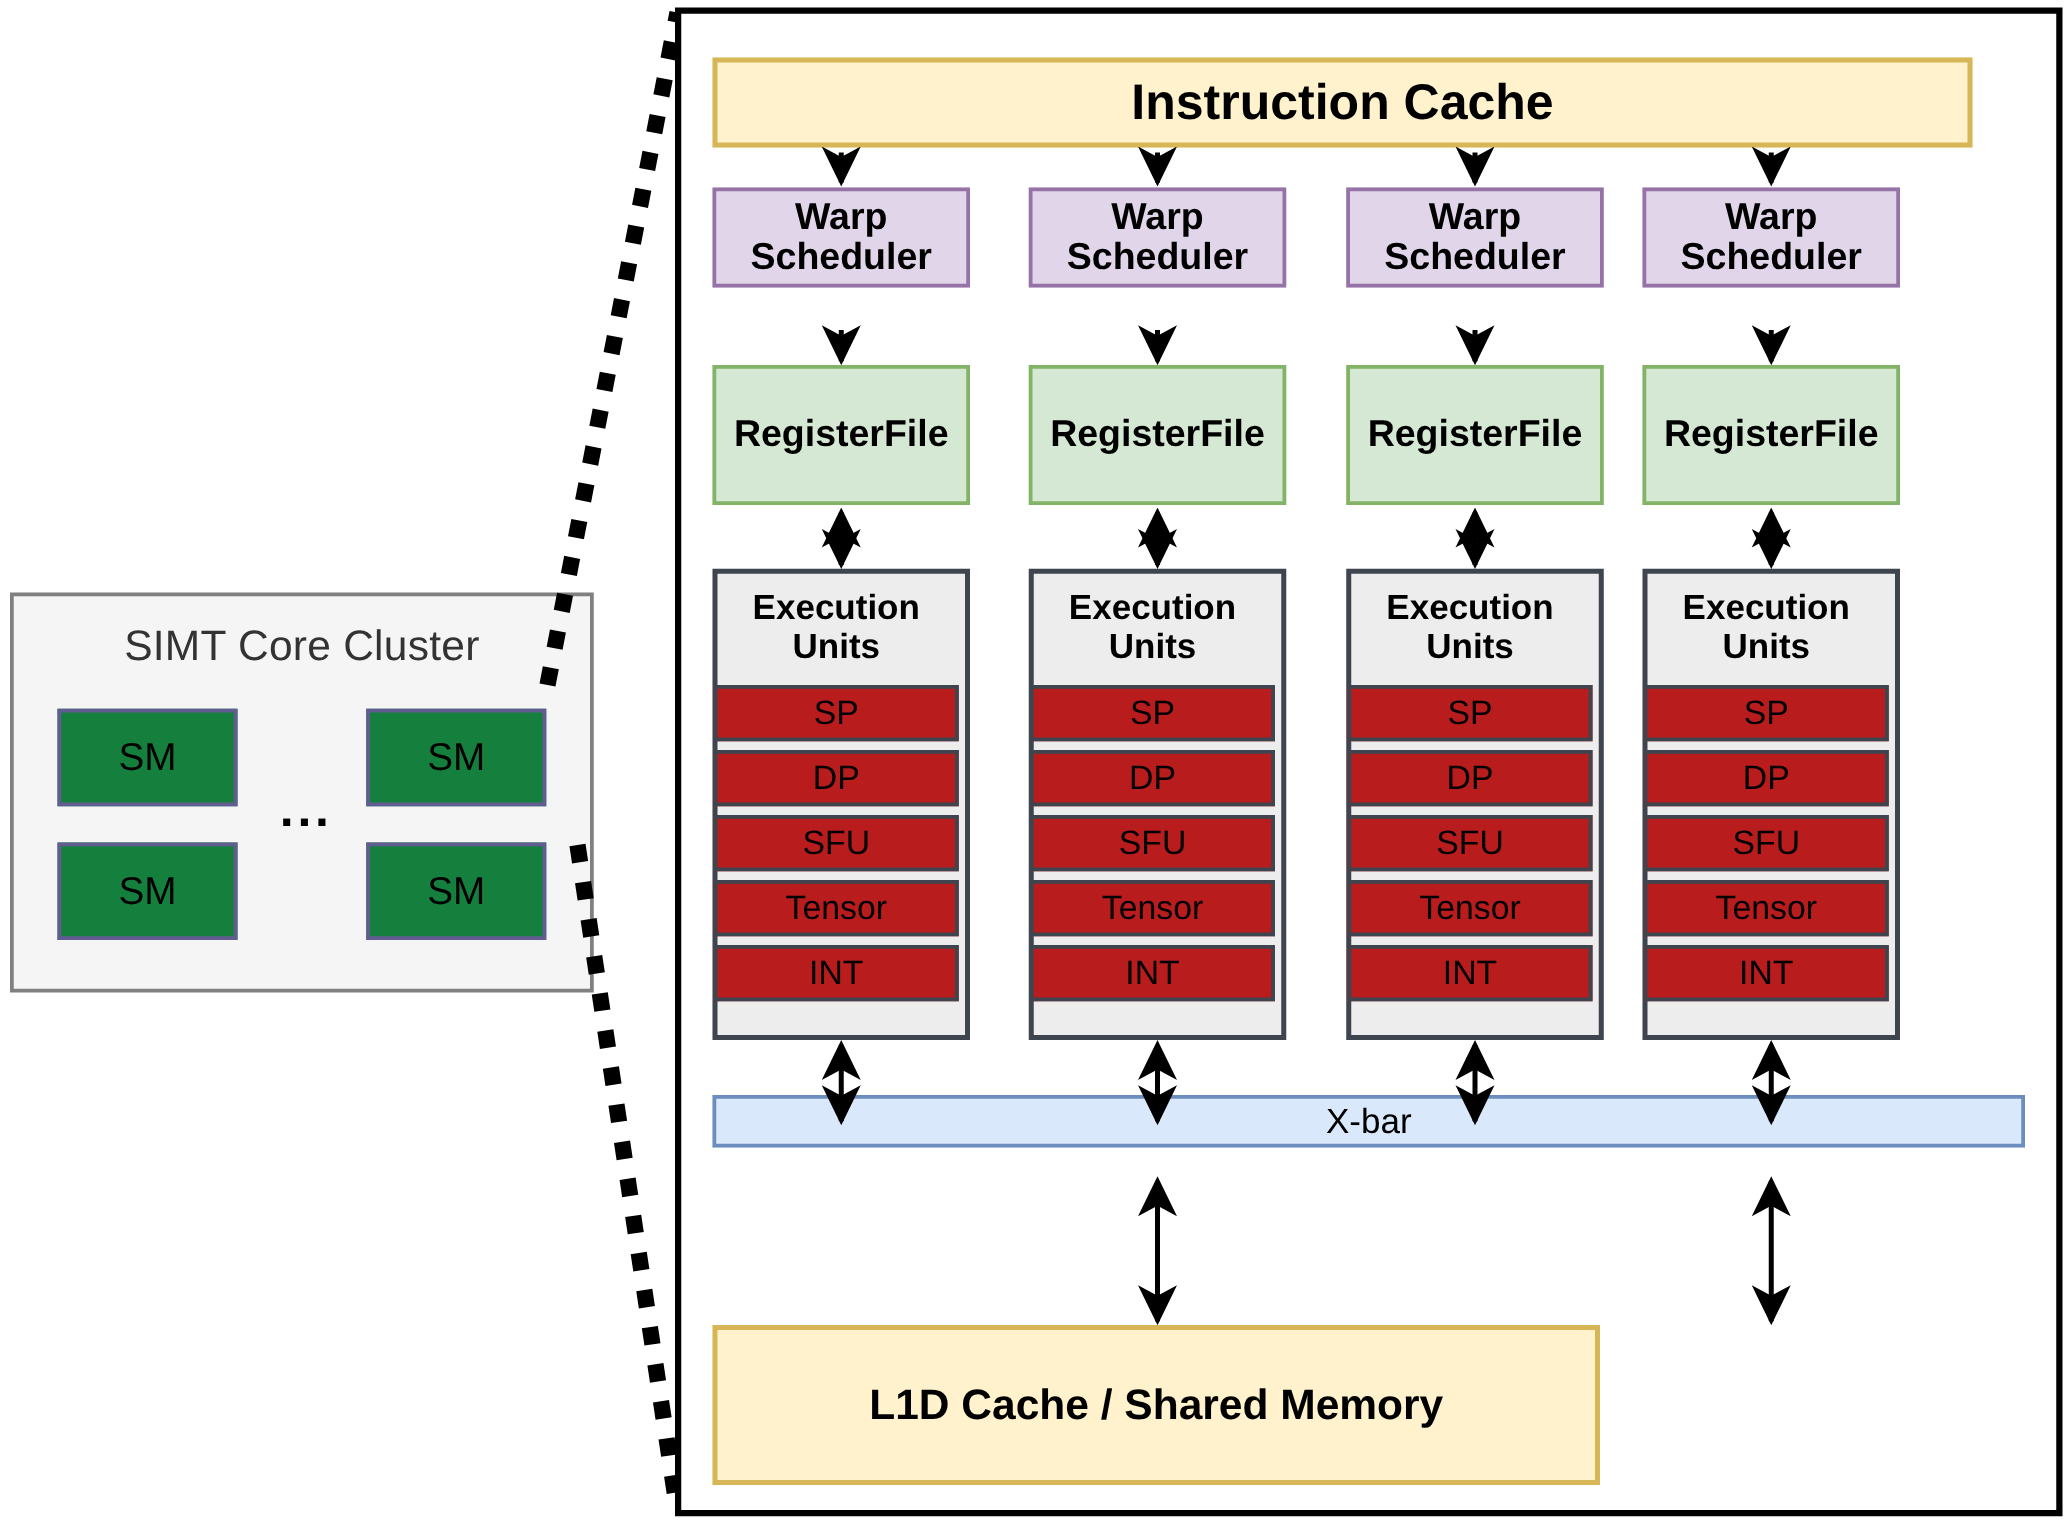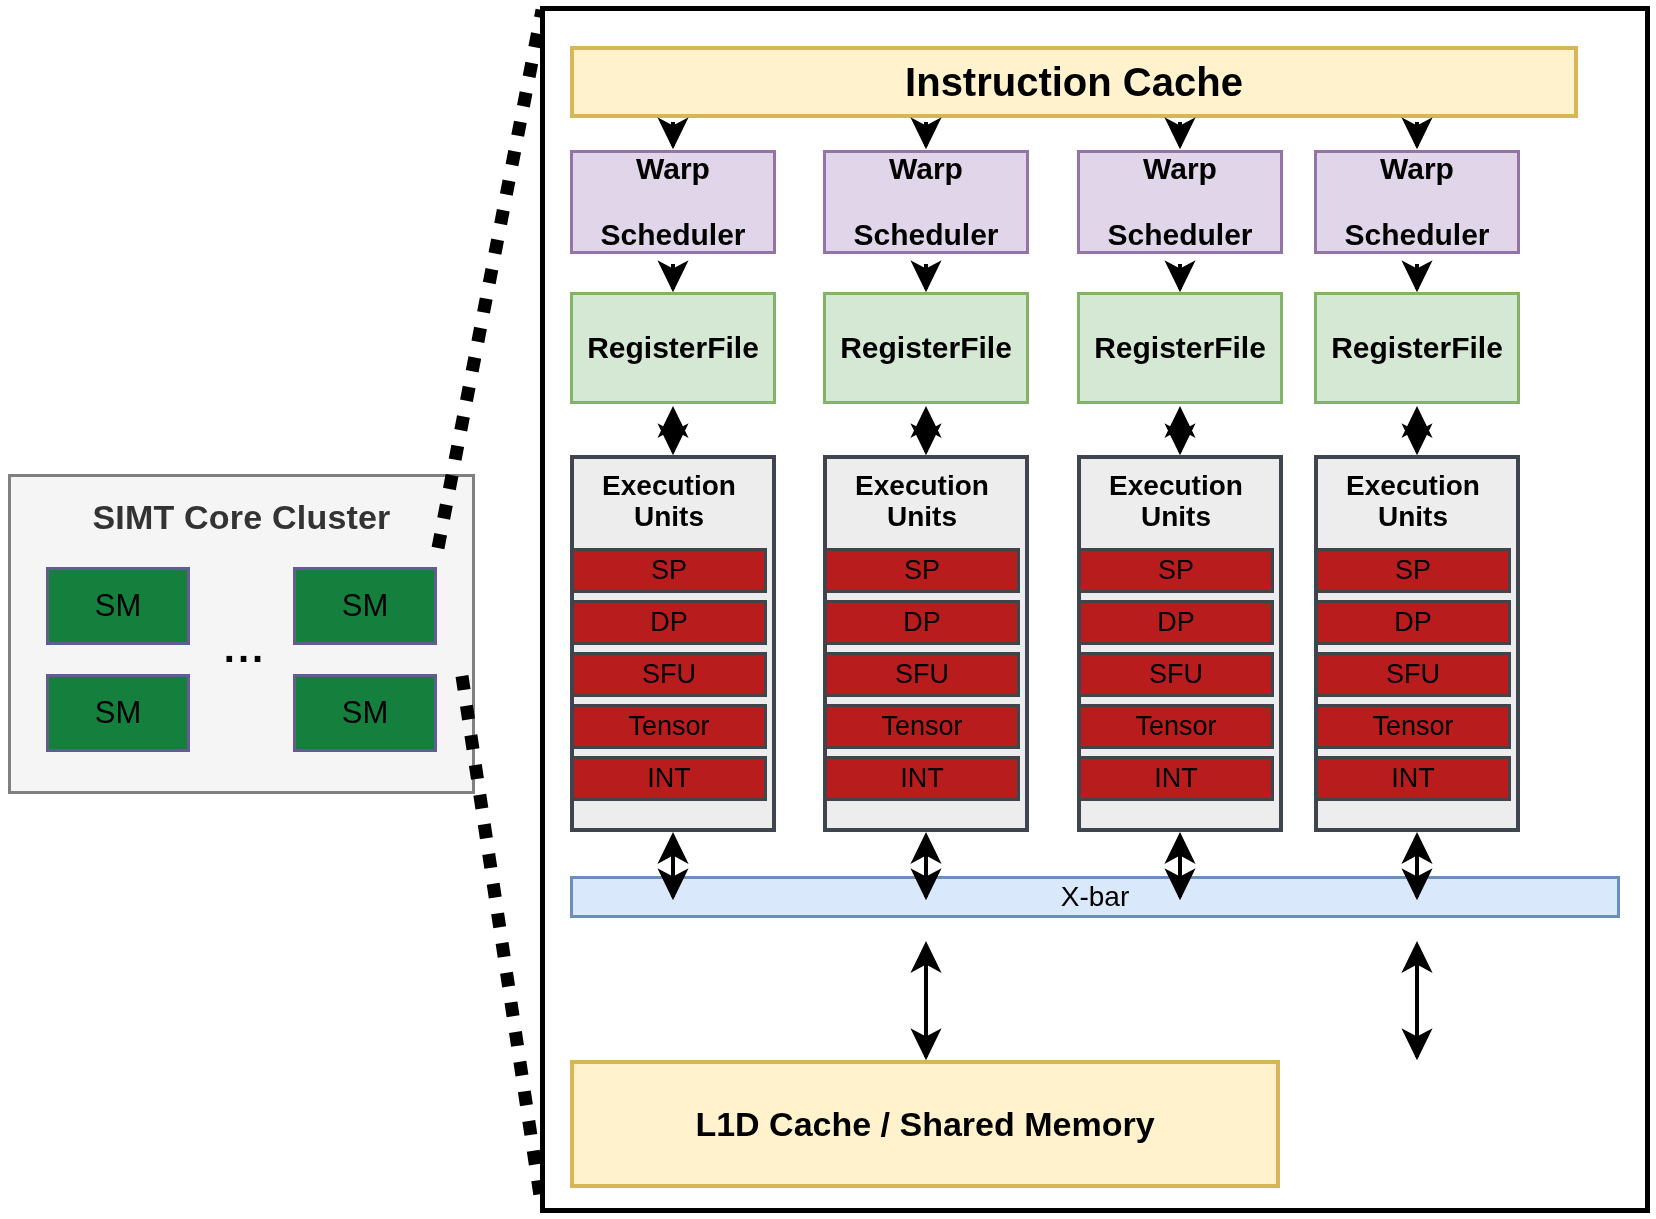--- a/index.html
+++ b/index.html
@@ -21,21 +21,21 @@
 
   
   #cluster-box {
     left: 8px; top: 474px; width: 467px; height: 320px;
     background: #f5f5f5;
     border: 3px solid #808080;
   }
   #cluster-title {
     left: 8px; top: 494px; width: 467px; height: 46px;
     display: flex; align-items: center; justify-content: center;
-    font-size: 34px; font-weight: bold; color: #333333;
+    font-size: 34px; font-weight: normal; color: #333333;
     letter-spacing: .2px;
   }
   .sm-box {
     width: 144px; height: 78px;
     background: #15803d;
     border: 3px solid #625c92;
     display: flex; align-items: center; justify-content: center;
     font-size: 31px; color: #000000;
   }
   #sm-1 { left: 46px;  top: 567px; }
@@ -60,23 +60,23 @@
   }
 
   
   #instruction-cache {
     left: 570px; top: 46px; width: 1008px; height: 72px;
     background: #fff2cc; border: 4px solid #d6b656;
     display: flex; align-items: center; justify-content: center;
     font-size: 40px; font-weight: bold; color: #000; text-align: center;
   }
   .warp-scheduler {
-    height: 104px;
+    height: 80px;
     background: #e1d5ea; border: 3px solid #9673a6;
-    display: flex; flex-direction: column; align-items: center; justify-content: space-between;
+    display: flex; flex-direction: column; align-items: center; justify-content: center;
     font-size: 30px; font-weight: bold; color: #000; line-height: 1.08;
   }
   .register-file {
     height: 112px;
     background: #d5e8d4; border: 3px solid #82b366;
     display: flex; flex-direction: row; align-items: center; justify-content: center;
     font-size: 30px; font-weight: bold; color: #000; line-height: 1.08;
   }
   .exec-units {
     background: #ededed; border: 4px solid #3f454f;

